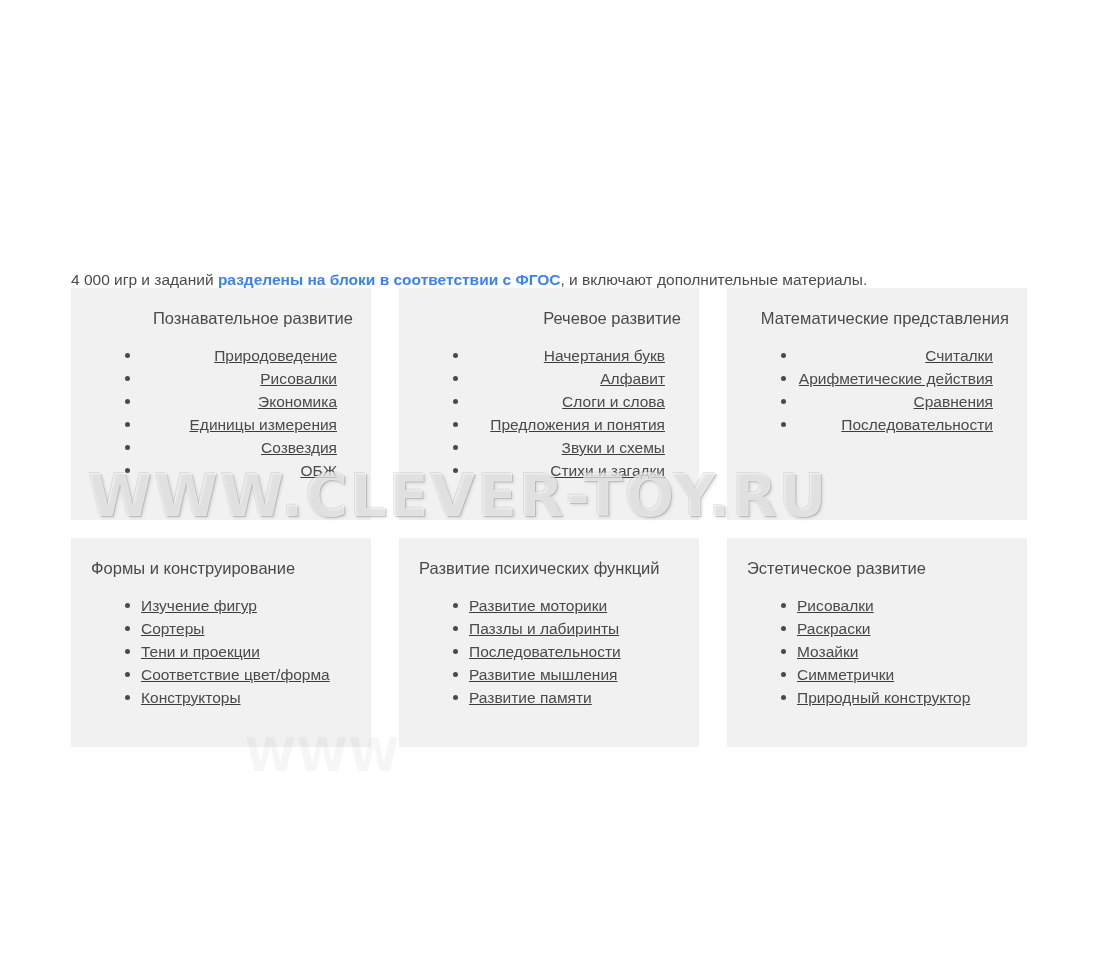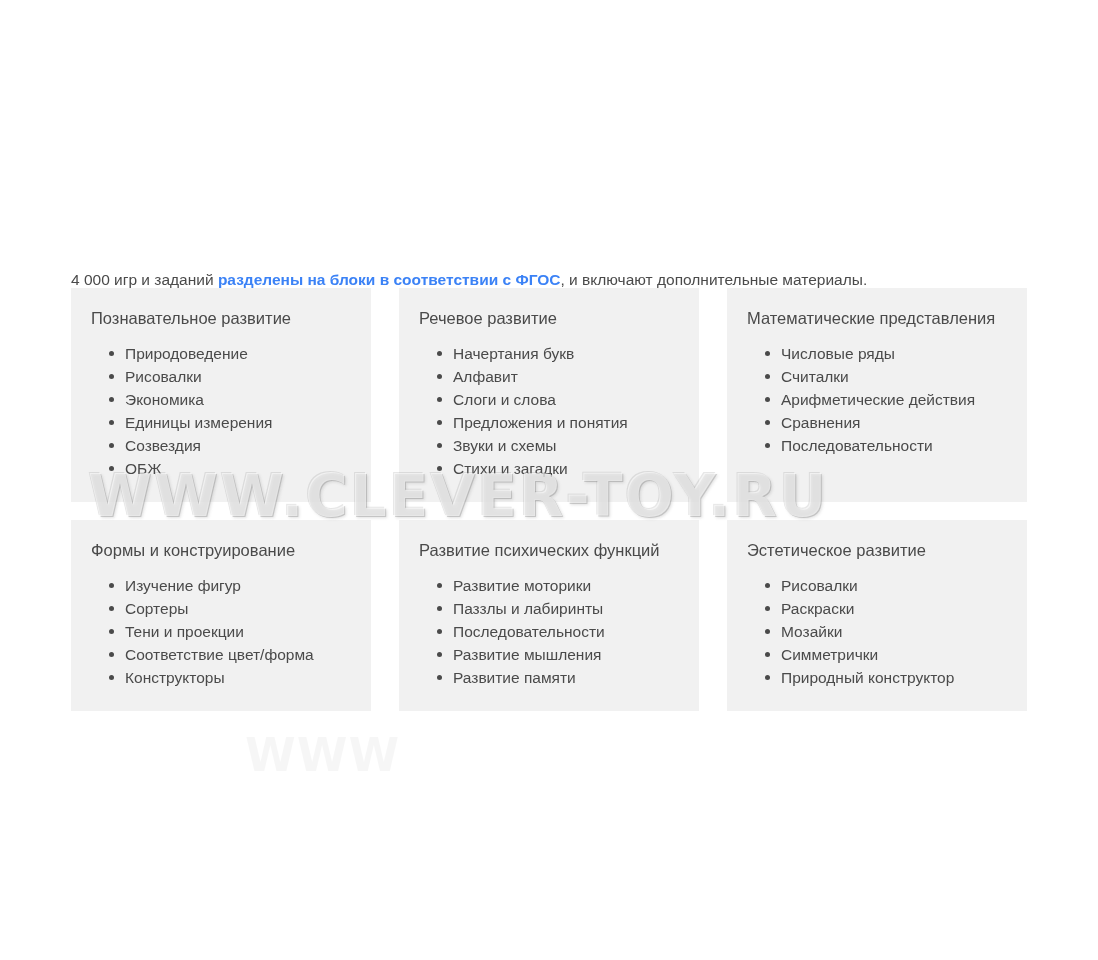--- a/index.html
+++ b/index.html
@@ -48,35 +48,36 @@
     grid-template-columns: 300px 300px 300px;
     grid-column-gap: 28px;
     grid-row-gap: 18px;
   }
 
   .card {
     background: #f1f1f1;
     padding: 20px 18px 22px 18px;
     box-sizing: border-box;
   }
-  .card.tall { min-height: 204px; }
+  .card.tall { min-height: 204px; text-align: right; }
   .card.short { min-height: 186px; }
 
   .card-title {
     font-size: 16.5px;
     color: #4a4a4a;
     margin: 0 0 14px 2px;
     font-weight: normal;
     line-height: 20px;
   }
 
   .card ul {
-    margin: 0;
+    margin: 16px;
     padding: 0 0 0 36px;
     list-style: none;
+    text-decoration: underline;
   }
   .card li {
     position: relative;
     font-size: 15.5px;
     line-height: 23px;
     color: #4a4a4a;
     padding-left: 0;
     white-space: nowrap;
   }
   .card li::before {
@@ -158,21 +159,20 @@
         <li>Слоги и слова</li>
         <li>Предложения и понятия</li>
         <li>Звуки и схемы</li>
         <li>Стихи и загадки</li>
       </ul>
     </div>
 
     <div class="card tall">
       <h3 class="card-title">Математические представления</h3>
       <ul>
-        <li>Числовые ряды</li>
         <li>Считалки</li>
         <li>Арифметические действия</li>
         <li>Сравнения</li>
         <li>Последовательности</li>
       </ul>
     </div>
 
     <div class="card short">
       <h3 class="card-title">Формы и конструирование</h3>
       <ul>

